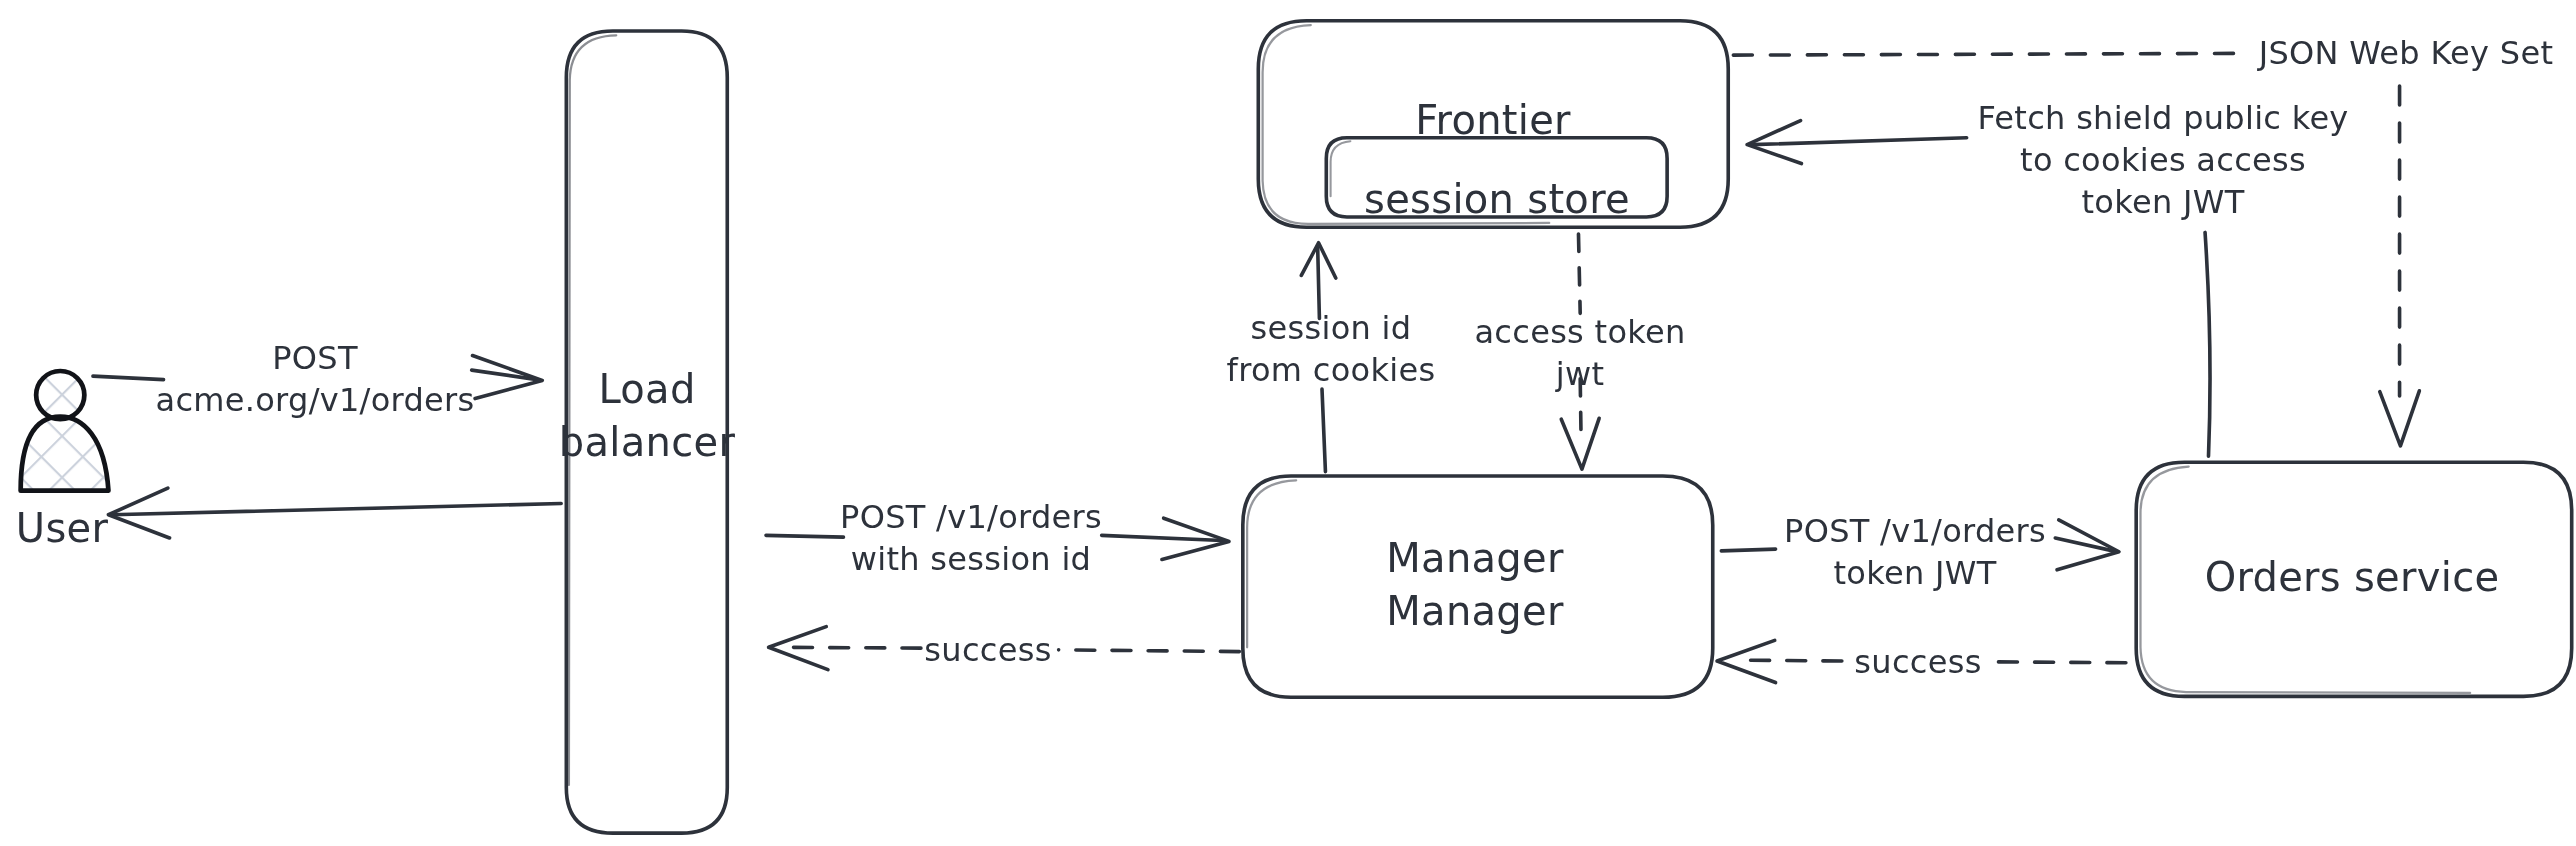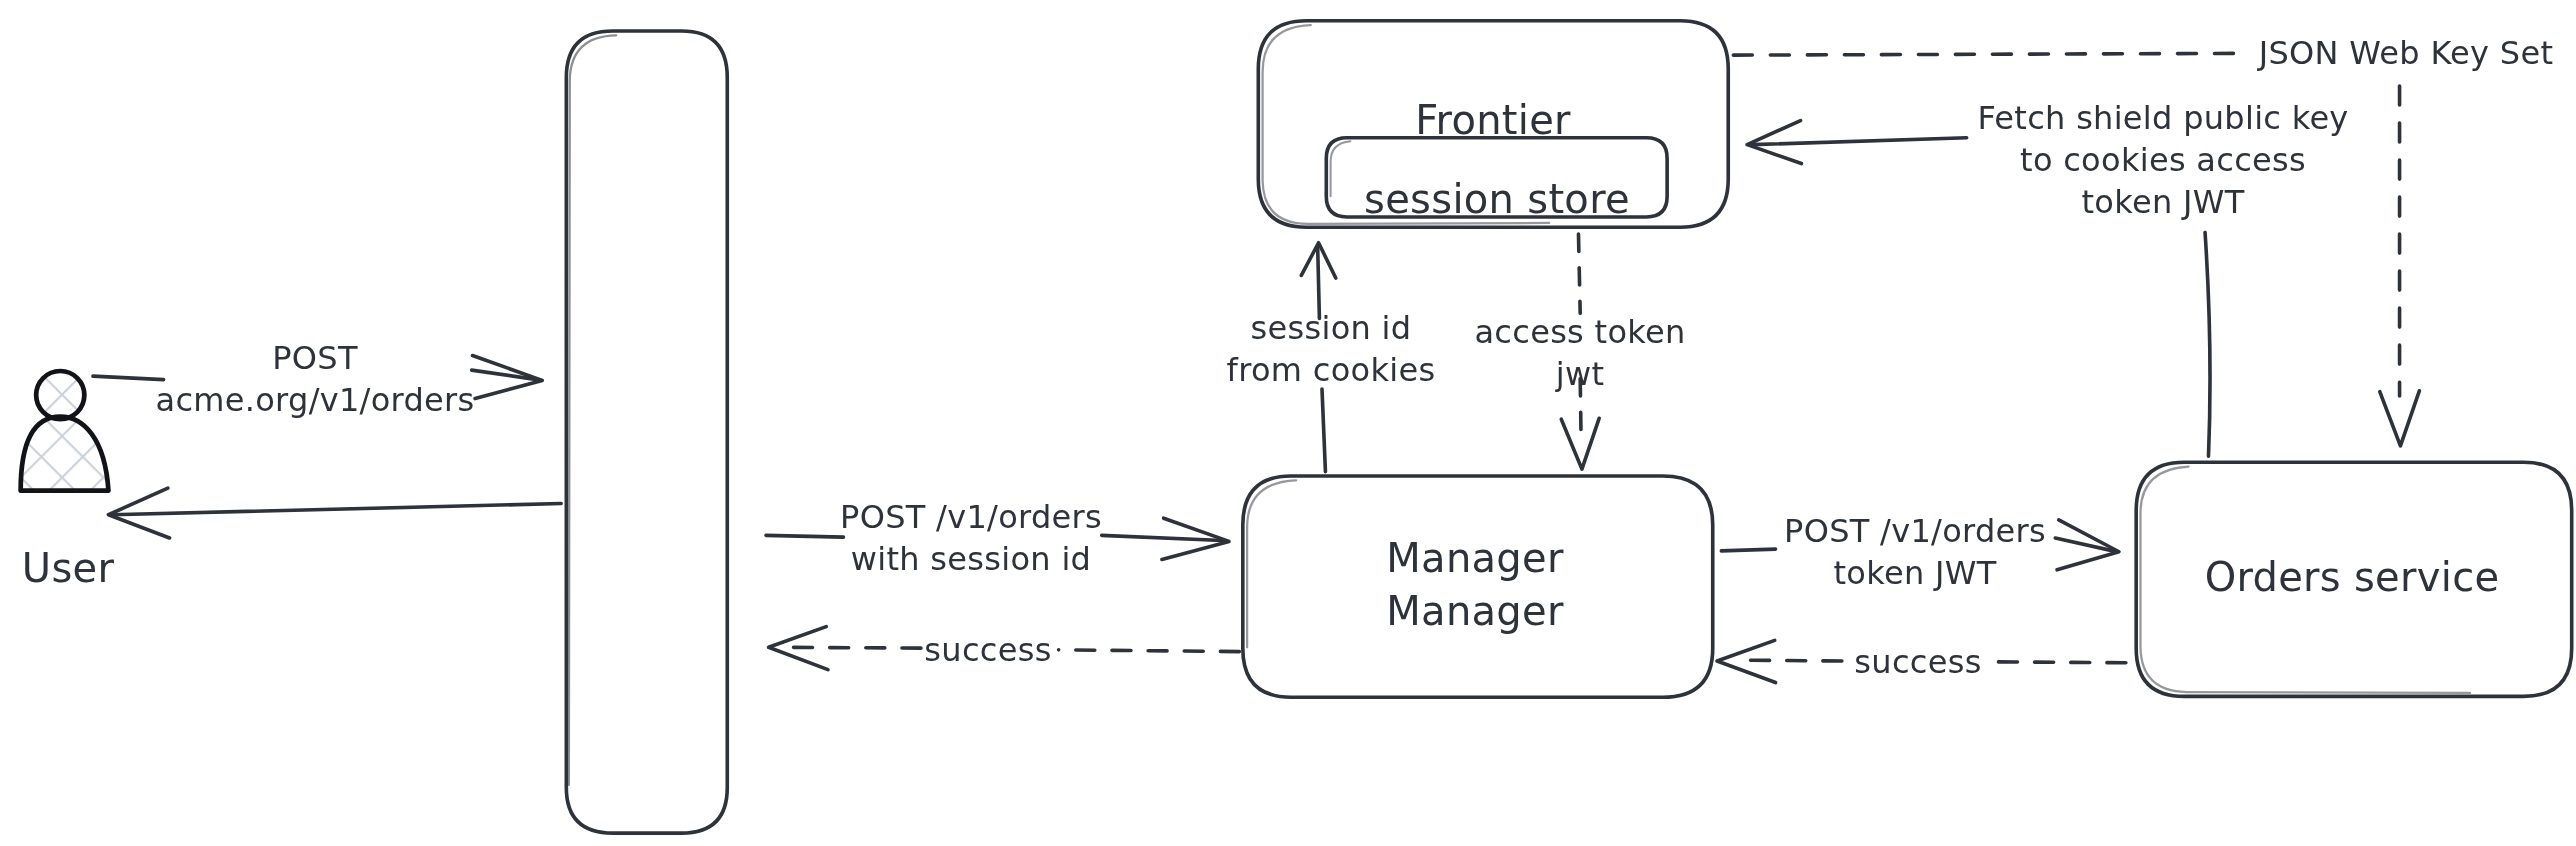--- a/index.html
+++ b/index.html
@@ -152,22 +152,24 @@
         <path d="M 2014 64 L 2600 62"></path>
         <path d="M 2788 100 L 2788 460"></path>
       </g>
       <g stroke-dasharray="none">
         <path d="M 2765 455 L 2789 518 L 2811 454"></path>
       </g>
 
     </g>
   </svg>
 
-  <div class="node-label lbl-center" style="left:68px; top:528px;margin-top:40px;">User</div>
-
+  <div class="node-label lbl-center" style="left:62px; top:528px;">User</div>
+
+  <div class="node-label lbl-center" style="left:647px; top:416px;"><span>Load</span>
+<span>balancer</span></div>
 
   <div class="node-label lbl-center" style="left:1493px; top:120px;">Frontier</div>
 
   <div class="node-label lbl-center" style="left:1497px; top:179px;margin-top:20px;">session store</div>
 
   <div class="node-label lbl-center" style="left:1475px; top:585px;"><span>Manager</span>
 <span>Manager</span></div>
 
   <div class="node-label lbl-center" style="left:2352px; top:577px;">Orders service</div>
 

